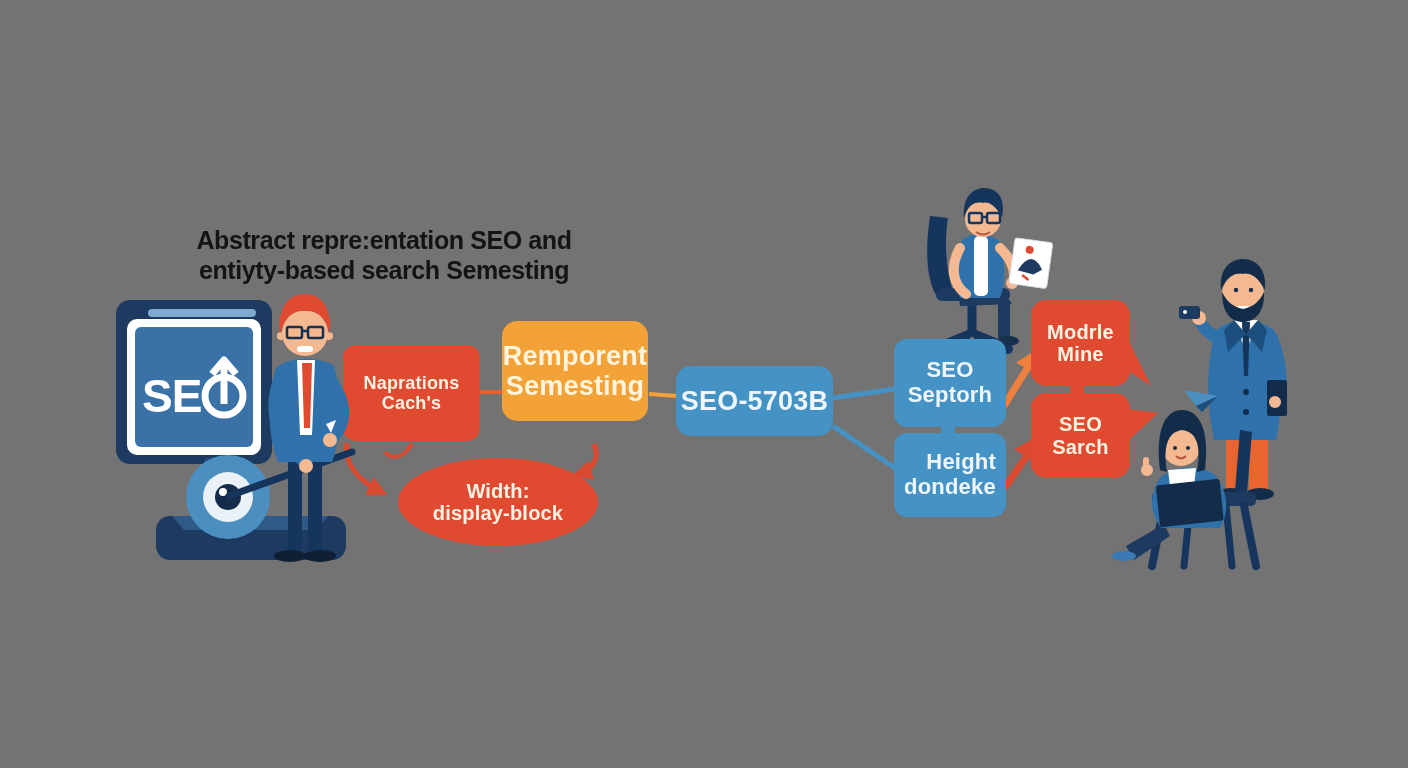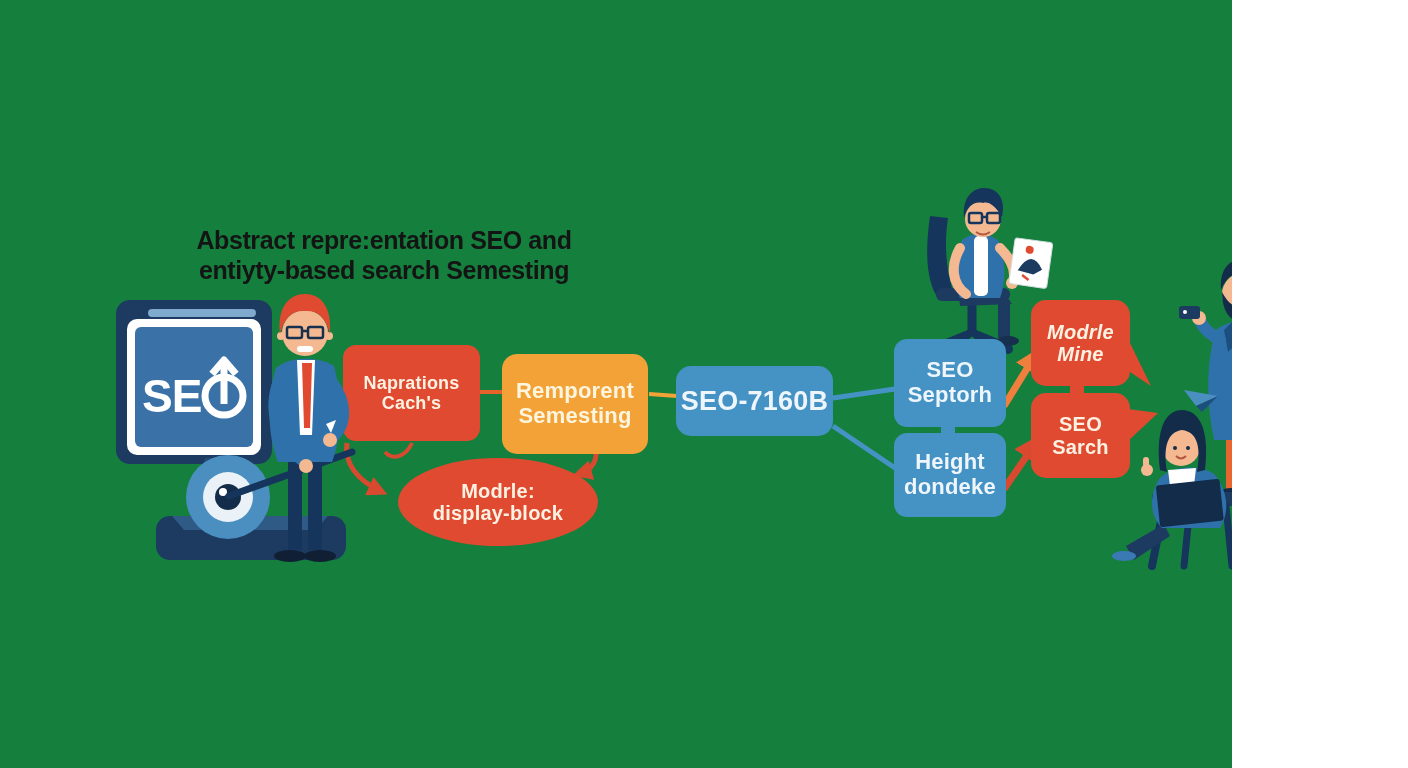--- a/index.html
+++ b/index.html
@@ -1,16 +1,16 @@
 <!DOCTYPE html>
 <html><head>
 <meta charset="utf-8">
 <style>
   html,body{margin:0;padding:0;background:#ffffff;}
-  .canvas{position:relative;width:1232px;height:768px;background:#15803d;overflow:hidden;
+  .canvas{position:relative;width:1408px;height:768px;background:#737373;overflow:hidden;
           font-family:"Liberation Sans",sans-serif;}
   .layer{position:absolute;left:0;top:0;width:1408px;height:768px;pointer-events:none;}
   .layer.back{z-index:1;}
   .layer.front{z-index:3;}
   .title{position:absolute;left:183px;top:226px;width:402px;z-index:2;
          text-align:center;color:#141414;font-weight:600;font-size:25px;line-height:1.18;
          letter-spacing:-0.4px;}
   .node{position:absolute;z-index:2;display:flex;align-items:center;justify-content:center;
         text-align:center;font-weight:700;border-radius:13px;line-height:1.12;
         white-space:pre-line;letter-spacing:0.2px;}
@@ -86,32 +86,32 @@
     </g>
   </svg>
 
   <div class="title">
     <div>Abstract repre:entation SEO and</div>
     <div>entiyty-based search Semesting</div>
   </div>
 
   <div class="node red" style="left:343px;top:345px;width:137px;height:96px;font-size:18px;">Naprations
 Cach's</div>
-  <div class="node orange" style="left:502px;top:354px;width:146px;height:100px;font-size:22px;border-radius:15px;">Remporent
+  <div class="node orange" style="left:502px;top:321px;width:146px;height:100px;font-size:27px;border-radius:15px;">Remporent
 Semesting</div>
-  <div class="node blue" style="left:676px;top:366px;width:157px;height:70px;font-size:27px;border-radius:15px;">SEO-7160B</div>
+  <div class="node blue" style="left:676px;top:366px;width:157px;height:70px;font-size:27px;border-radius:15px;">SEO-5703B</div>
   <div class="node blue" style="left:894px;top:339px;width:112px;height:88px;font-size:22px;">SEO
 Septorh</div>
-  <div class="node blue" style="left:894px;top:433px;width:112px;height:84px;font-size:22px;">Height
+  <div class="node blue" style="left:894px;top:433px;width:112px;height:84px;font-size:22px;text-align:right;">Height
 dondeke</div>
-  <div class="node red" style="left:1031px;top:300px;width:99px;height:86px;font-size:20px;border-radius:15px;font-style:italic;">Modrle
+  <div class="node red" style="left:1031px;top:300px;width:99px;height:86px;font-size:20px;border-radius:15px;">Modrle
 Mine</div>
   <div class="node red" style="left:1031px;top:393px;width:99px;height:85px;font-size:20px;border-radius:15px;">SEO
 Sarch</div>
-  <div class="node red ellipse" style="left:398px;top:458px;width:200px;height:88px;font-size:20px;">Modrle:
+  <div class="node red ellipse" style="left:398px;top:458px;width:200px;height:88px;font-size:20px;">Width:
 display-block</div>
 
   <svg class="layer front" viewBox="0 0 1408 768">
 
     <g>
       <rect x="116" y="300" width="156" height="164" rx="14" fill="#1d3a61"></rect>
       <rect x="148" y="309" width="108" height="8" rx="4" fill="#7fa9cd"></rect>
       <rect x="127" y="319" width="134" height="136" rx="10" fill="#ffffff"></rect>
       <rect x="135" y="327" width="118" height="120" rx="6" fill="#3a72a8"></rect>
       <text x="142" y="412" font-family="Liberation Sans, sans-serif" font-size="46" font-weight="bold" fill="#ffffff" letter-spacing="-1">SE</text>

